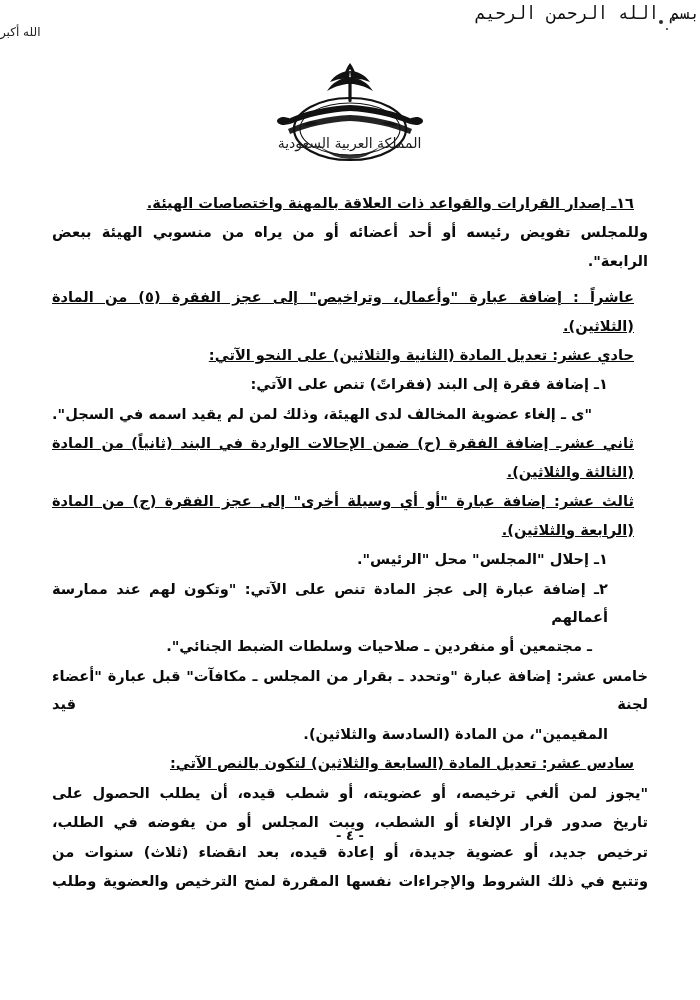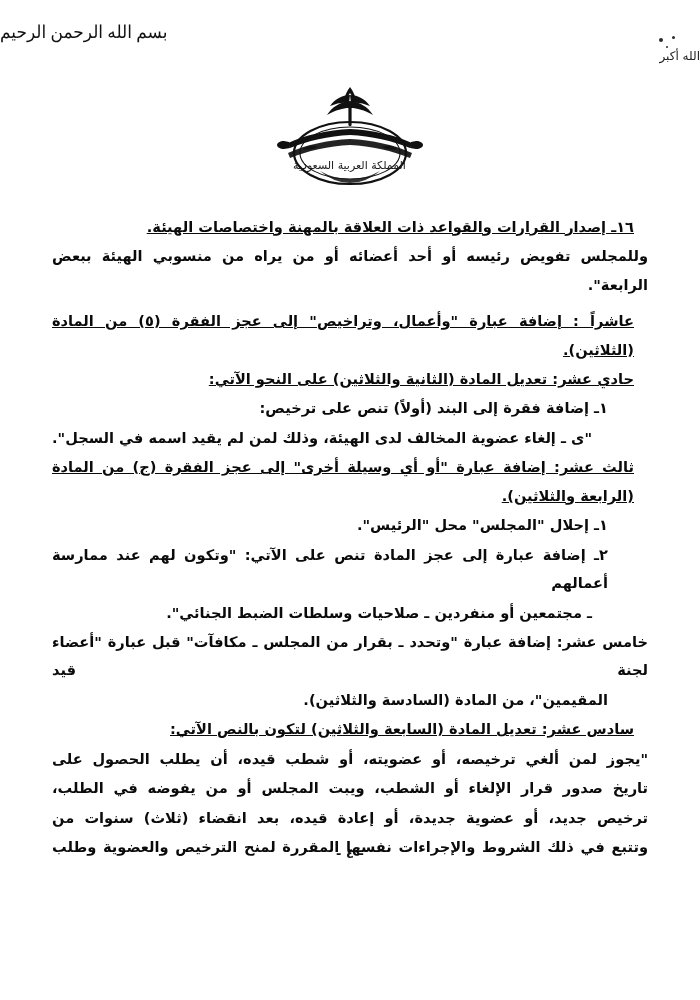--- a/index.html
+++ b/index.html
@@ -28,33 +28,32 @@
     position: absolute;
     background: #2b2b2b;
     border-radius: 50%;
   }
   .speck.s1 { left: 659px; top: 14px; width: 4px; height: 4px; }
   .speck.s2 { left: 672px; top: 12px; width: 3px; height: 3px; }
   .speck.s3 { left: 666px; top: 22px; width: 2px; height: 2px; }
 
   
   .basmala {
-    text-align: left;
-    margin-top: 24px;
-    font-family: Liberation Serif, serif;
+    text-align: right;
+    margin-top: 6px;
+    font-family: Liberation Mono, monospace;
     font-size: 17px;
     letter-spacing: 0px;
     color: #111;
     line-height: 1.1;
     transform: scaleY(1.05);
   }
   .basmala-sub {
-    text-align: right;
+    text-align: left;
     font-size: 12px;
-    margin-top: 6px;
     color: #222;
     letter-spacing: 1px;
   }
 
   
   .emblem-wrap {
     text-align: center;
     margin-top: 12px;
     height: 120px;
     position: relative;
@@ -62,21 +61,21 @@
   .emblem {
     display: inline-block;
     position: relative;
     width: 200px;
     height: 118px;
   }
   .emblem svg { display: block; }
   .emblem-caption {
     position: absolute;
     left: 0; right: 1px; top: 84px;
-    font-size: 11px;
+    font-size: 14px;
     color: #1a1a1a;
     letter-spacing: 0.5px;
   }
 
   
   .content {
     margin: 18px 52px 0 52px;
     text-align: justify;
     text-align-last: right;
     font-size: 14.6px;
@@ -152,22 +151,23 @@
       </svg>
       <div class="emblem-caption">المملكة العربية السعودية</div>
     </div>
   </div>
 
   <div class="content">
     <p class="ind1">١٦ـ إصدار القرارات والقواعد ذات العلاقة بالمهنة واختصاصات الهيئة.</p>
     <p class="just-both">وللمجلس تفويض رئيسه أو أحد أعضائه أو من يراه من منسوبي الهيئة ببعض الرابعة".</p>
     <p class="ind1 gap">عاشراً  : إضافة عبارة "وأعمال، وتراخيص" إلى عجز الفقرة (٥) من المادة (الثلاثين).</p>
     <p class="ind1">حادي عشر: تعديل المادة (الثانية والثلاثين) على النحو الآتي:</p>
-    <p class="ind2">١ـ إضافة فقرة إلى البند (أولاً) تنص على ترخيص:</p>
+    <p class="ind2">١ـ إضافة فقرة إلى البند (فقراتً) تنص على الآتي:</p>
     <p class="ind3">"ى ـ إلغاء عضوية المخالف لدى الهيئة، وذلك لمن لم يقيد اسمه في السجل".</p>
+    <p class="ind1">ثاني عشرـ إضافة الفقرة (ح) ضمن الإحالات الواردة في البند (ثانياً) من المادة (الثالثة والثلاثين).</p>
     <p class="ind1">ثالث عشر: إضافة عبارة "أو أي وسيلة أخرى" إلى عجز الفقرة (ج) من المادة (الرابعة والثلاثين).</p>
     <p class="ind2">١ـ إحلال "المجلس" محل "الرئيس".</p>
     <p class="ind2">٢ـ إضافة عبارة إلى عجز المادة تنص على الآتي: "وتكون لهم عند ممارسة أعمالهم</p>
     <p class="ind3">ـ مجتمعين أو منفردين ـ صلاحيات وسلطات الضبط الجنائي".</p>
     <p class="just-both">خامس عشر: إضافة عبارة "وتحدد ـ بقرار من المجلس ـ مكافآت" قبل عبارة "أعضاء لجنة قيد</p>
     <p class="ind2">المقيمين"، من المادة (السادسة والثلاثين).</p>
     <p class="ind1">سادس عشر: تعديل المادة (السابعة والثلاثين) لتكون بالنص الآتي:</p>
     <p class="just-both">"يجوز لمن ألغي ترخيصه، أو عضويته، أو شطب قيده، أن يطلب الحصول على</p>
     <p class="just-both">تاريخ صدور قرار الإلغاء أو الشطب، ويبت المجلس أو من يفوضه في الطلب،</p>
     <p class="just-both">ترخيص جديد، أو عضوية جديدة، أو إعادة قيده، بعد انقضاء (ثلاث) سنوات من</p>

